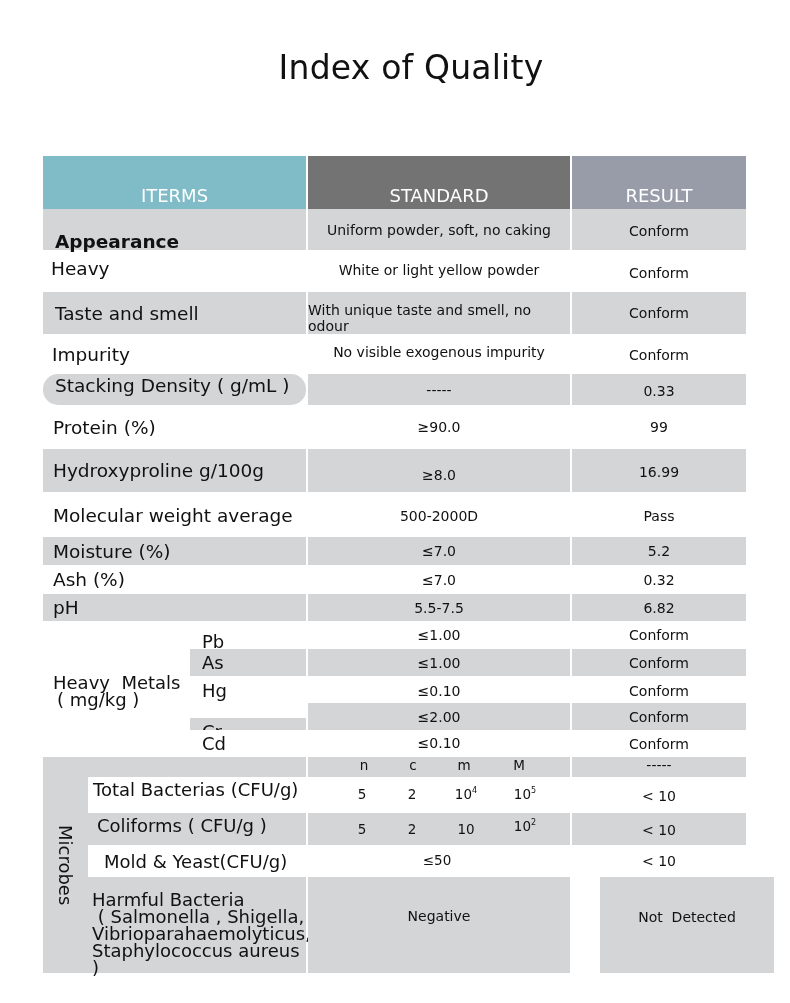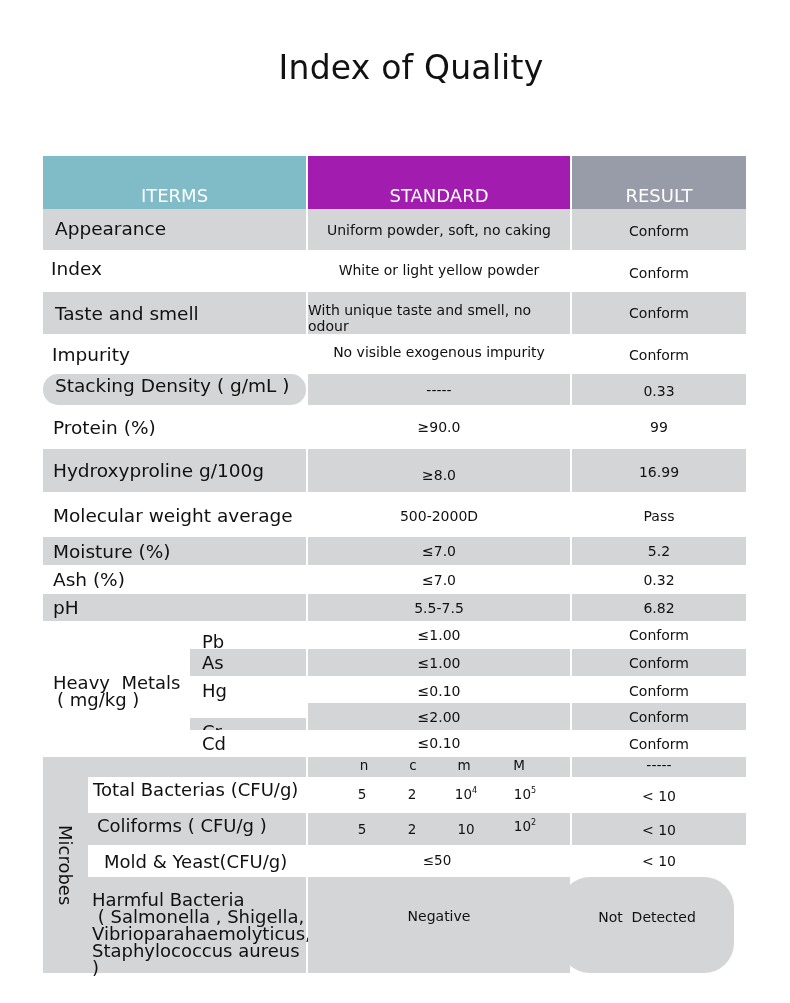--- a/index.html
+++ b/index.html
@@ -5,21 +5,21 @@
   html, body { margin:0; padding:0; background:#ffffff; }
   body { width:790px; height:1003px; position:relative; overflow:hidden;
          font-family:"DejaVu Sans", "Liberation Sans", sans-serif; color:#111; }
   .title { position:absolute; left:0; top:48px; width:822px; text-align:center;
            font-size:33px; color:#111; letter-spacing:0.2px; }
   .cell { position:absolute; box-sizing:border-box; display:flex; align-items:center; }
   .gray { background:#d4d5d7; }
   .white { background:#ffffff; }
   .hdr { color:#ffffff; font-size:18px; justify-content:center;margin-top:28px; }
   .h1 { background:#80bbc8; }
-  .h2 { background:#a21caf; }
+  .h2 { background:#737373; }
   .h3 { background:#989ca8; }
   .item { font-size:18.5px; padding-left:12px; color:#111; }
   .std { font-size:14px; justify-content:center; color:#111; }
   .res { font-size:14px; justify-content:center; color:#111; }
   .sub { font-size:18px; padding-left:12px; color:#111; }
   .vlabel { font-size:18px; writing-mode:vertical-rl; justify-content:center; }
   .nc { position:absolute; font-size:13.5px; color:#111; transform:translateX(-50%); }
   sup { font-size:8px; vertical-align:6px; }
   .multi { font-size:18px; line-height:17px; padding-left:4px; display:block; padding-top:14px; }
 </style>
@@ -27,25 +27,25 @@
 <body>
 
 <div class="title">Index of Quality</div>
 
 <div>
 
   <div class="cell hdr h1" style="left:43px;top:128px;width:263px;height:79px;">ITERMS</div>
   <div class="cell hdr h2" style="left:308px;top:128px;width:262px;height:79px;">STANDARD</div>
   <div class="cell hdr h3" style="left:572px;top:128px;width:174px;height:79px;">RESULT</div>
 
-  <div class="cell item gray" style="left:43px;top:209px;width:263px;height:41px;align-items:flex-start;padding-top:9px;">Appearance</div>
+  <div class="cell item gray" style="left:43px;top:209px;width:263px;height:41px;align-items:flex-start;padding-top:22px;font-weight:bold;">Appearance</div>
   <div class="cell std gray" style="left:308px;top:209px;width:262px;height:41px;">Uniform powder, soft, no caking</div>
   <div class="cell res gray" style="left:572px;top:209px;width:174px;height:41px;padding-top:2px;">Conform</div>
 
-  <div class="cell item white" style="left:43px;top:252px;width:263px;height:38px;padding-left:8px;align-items:flex-start;padding-top:6px;">Index</div>
+  <div class="cell item white" style="left:43px;top:252px;width:263px;height:38px;padding-left:8px;align-items:flex-start;padding-top:6px;">Heavy</div>
   <div class="cell std white" style="left:308px;top:252px;width:262px;height:38px;align-items:flex-start;padding-top:10px;">White or light yellow powder</div>
   <div class="cell res white" style="left:572px;top:252px;width:174px;height:38px;padding-top:4px;">Conform</div>
 
   <div class="cell item gray" style="left:43px;top:292px;width:263px;height:42px;">Taste and smell</div>
   <div class="cell std gray" style="left:308px;top:292px;width:262px;height:42px;align-items:flex-start;padding-top:10px;">With unique taste and smell, no odour</div>
   <div class="cell res gray" style="left:572px;top:292px;width:174px;height:42px;">Conform</div>
 
   <div class="cell item white" style="left:43px;top:336px;width:263px;height:37px;padding-left:9px;">Impurity</div>
   <div class="cell std white" style="left:308px;top:336px;width:262px;height:37px;align-items:flex-start;padding-top:8px;">No visible exogenous impurity</div>
   <div class="cell res white" style="left:572px;top:336px;width:174px;height:37px;">Conform</div>
@@ -133,14 +133,14 @@
   <div class="nc" style="left:437px;top:852px;">≤50</div>
   <div class="cell res white" style="left:572px;top:845px;width:174px;height:32px;">&lt; 10</div>
 
   <div class="cell gray multi" style="left:88px;top:877px;width:218px;height:96px;padding-top:14px;">
     <div>Harmful Bacteria</div>
     <div style="white-space:pre;"> ( Salmonella , Shigella,</div>
     <div>Vibrioparahaemolyticus,</div>
     <div>Staphylococcus aureus )</div>
   </div>
   <div class="cell std gray" style="left:308px;top:877px;width:262px;height:96px;align-items:flex-start;padding-top:31px;">Negative</div>
-  <div class="cell res gray" style="left:560px;top:877px;width:174px;height:96px;align-items:flex-start;padding-top:32px;white-space:pre;border-radius:30px;">Not  Detected</div>
+  <div class="cell res gray" style="left:600px;top:877px;width:174px;height:96px;align-items:flex-start;padding-top:32px;white-space:pre;">Not  Detected</div>
 </div>
 
 </body></html>

